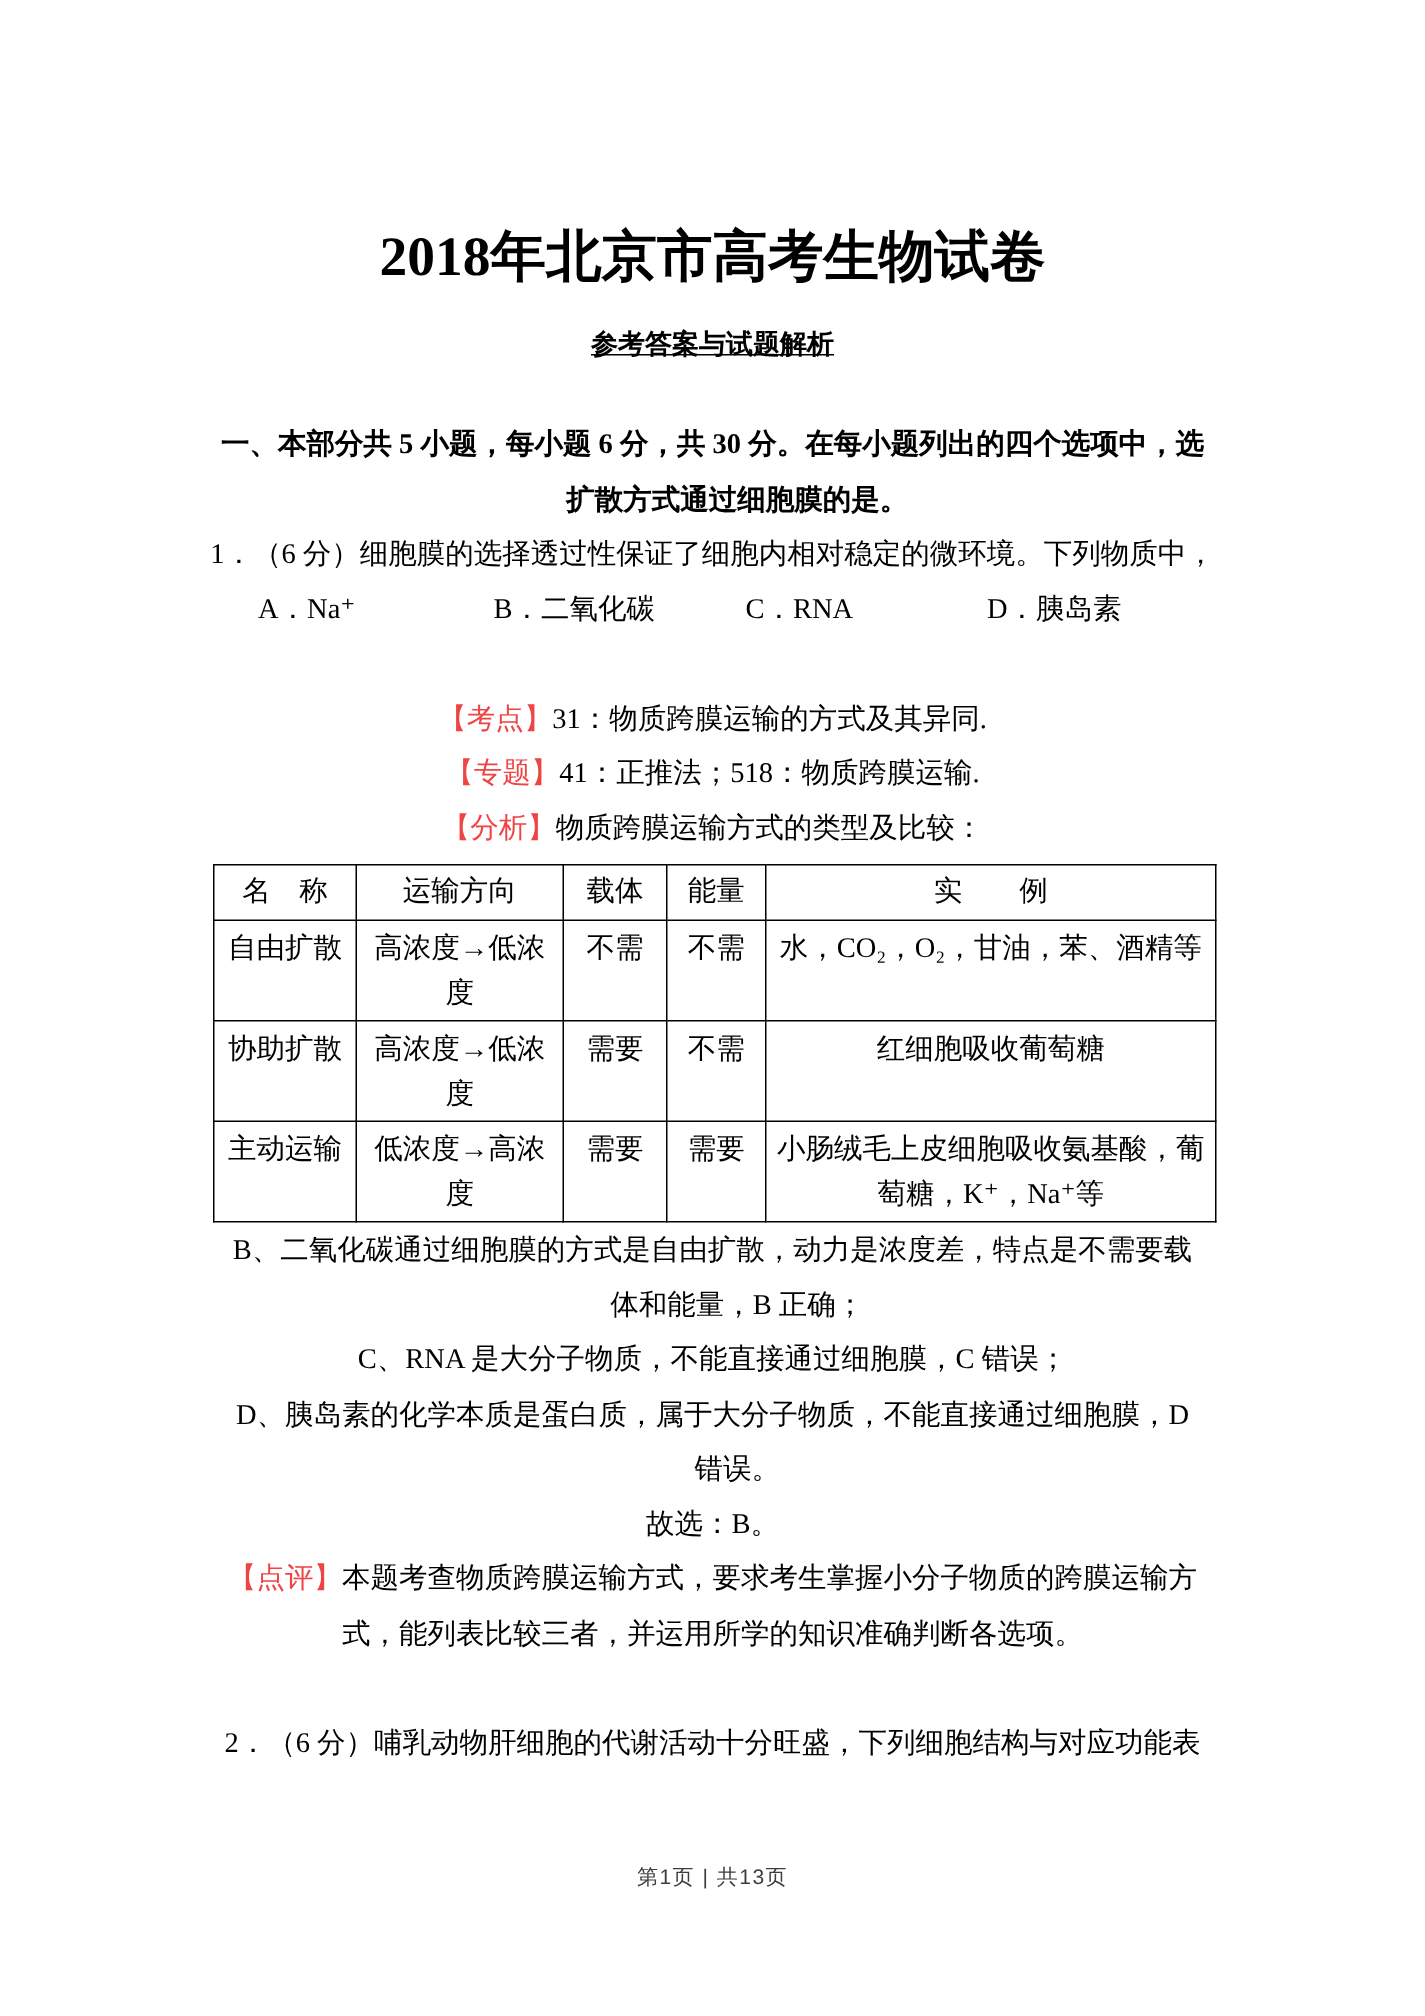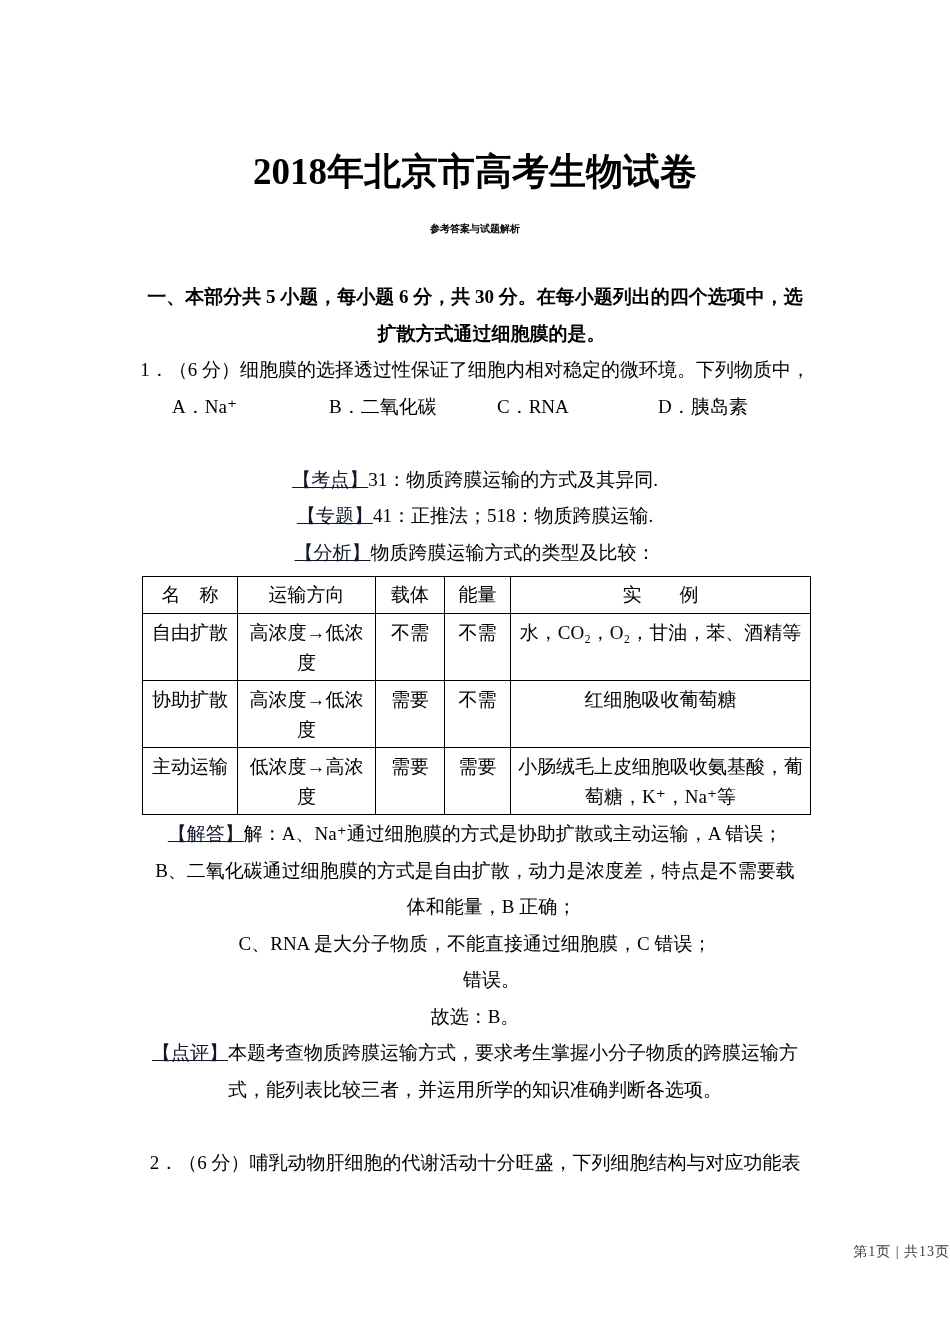--- a/index.html
+++ b/index.html
@@ -12,40 +12,41 @@
   .doc-title {
     margin-top:155px;
     text-align:center;
     font-size:37px;
     font-weight:bold;
     line-height:34px;
   }
   .doc-subtitle {
     margin-top:31px;
     text-align:center;
-    font-size:10px;
+    font-size:18px;
     font-weight:bold;
     line-height:18px;
+    text-decoration:underline;
   }
   .content {
     width:680px;
     margin-left:135px;
   }
   .line {
     font-size:19px;
     line-height:36.5px;
     height:36.5px;
     white-space:nowrap;
     text-align:center;
   }
   .bold { font-weight:bold; }
   .cont { padding-left:33px; }         
   .gap-above { margin-top:36.5px; }    
   .sec-heading { margin-top:41px; }
-  .blue { color:#0f172a;text-decoration:underline; }
+  .blue { color:#ef4444; }
   .options-line { position:relative; }
   .options-line span { position:absolute; top:0; }
   .opt-a { left:37px; }
   .opt-b { left:194px; }
   .opt-c { left:362px; }
   .opt-d { left:523px; }
   table.analysis {
     border-collapse:collapse;
     table-layout:fixed;
     width:668px;
@@ -70,22 +71,22 @@
     line-height:30px;
     padding-top:4px;
     white-space:normal;
   }
   .jieda-block { margin-top:1px; }
   .page-footer {
     position:absolute;
     top:1243px;
     left:0;
     width:100%;
-    text-align:right;
-    font-family:Liberation Serif, serif;
+    text-align:center;
+    font-family:Liberation Sans, sans-serif;
     font-size:14px;
     color:#3d3d3d;
     letter-spacing:1px;
   }
 </style>
 </head>
 <body>
 
 <div class="doc-title">2018年北京市高考生物试卷</div>
 <div class="doc-subtitle">参考答案与试题解析</div>
@@ -148,26 +149,24 @@
       <td>主动运输</td>
       <td>低浓度→高浓度</td>
       <td>需要</td>
       <td>需要</td>
       <td>小肠绒毛上皮细胞吸收氨基酸，葡萄糖，K⁺，Na⁺等</td>
     </tr>
   </tbody>
     </table>
 
   <div class="jieda-block">
-    <div class="line">
-      <span class="blue">【解答】</span><span>解：A、Na⁺通过细胞膜的方式是协助扩散或主动运输，A 错误；</span>
-    </div>
     <div class="line">B、二氧化碳通过细胞膜的方式是自由扩散，动力是浓度差，特点是不需要载</div>
     <div class="line cont">体和能量，B 正确；</div>
     <div class="line">C、RNA 是大分子物质，不能直接通过细胞膜，C 错误；</div>
+    <div class="line">D、胰岛素的化学本质是蛋白质，属于大分子物质，不能直接通过细胞膜，D</div>
     <div class="line cont">错误。</div>
     <div class="line">故选：B。</div>
   </div>
 
   <div class="line">
     <span class="blue">【点评】</span><span>本题考查物质跨膜运输方式，要求考生掌握小分子物质的跨膜运输方</span>
   </div>
   <div class="line">式，能列表比较三者，并运用所学的知识准确判断各选项。</div>
 
   <div class="line gap-above">2．（6 分）哺乳动物肝细胞的代谢活动十分旺盛，下列细胞结构与对应功能表</div>

